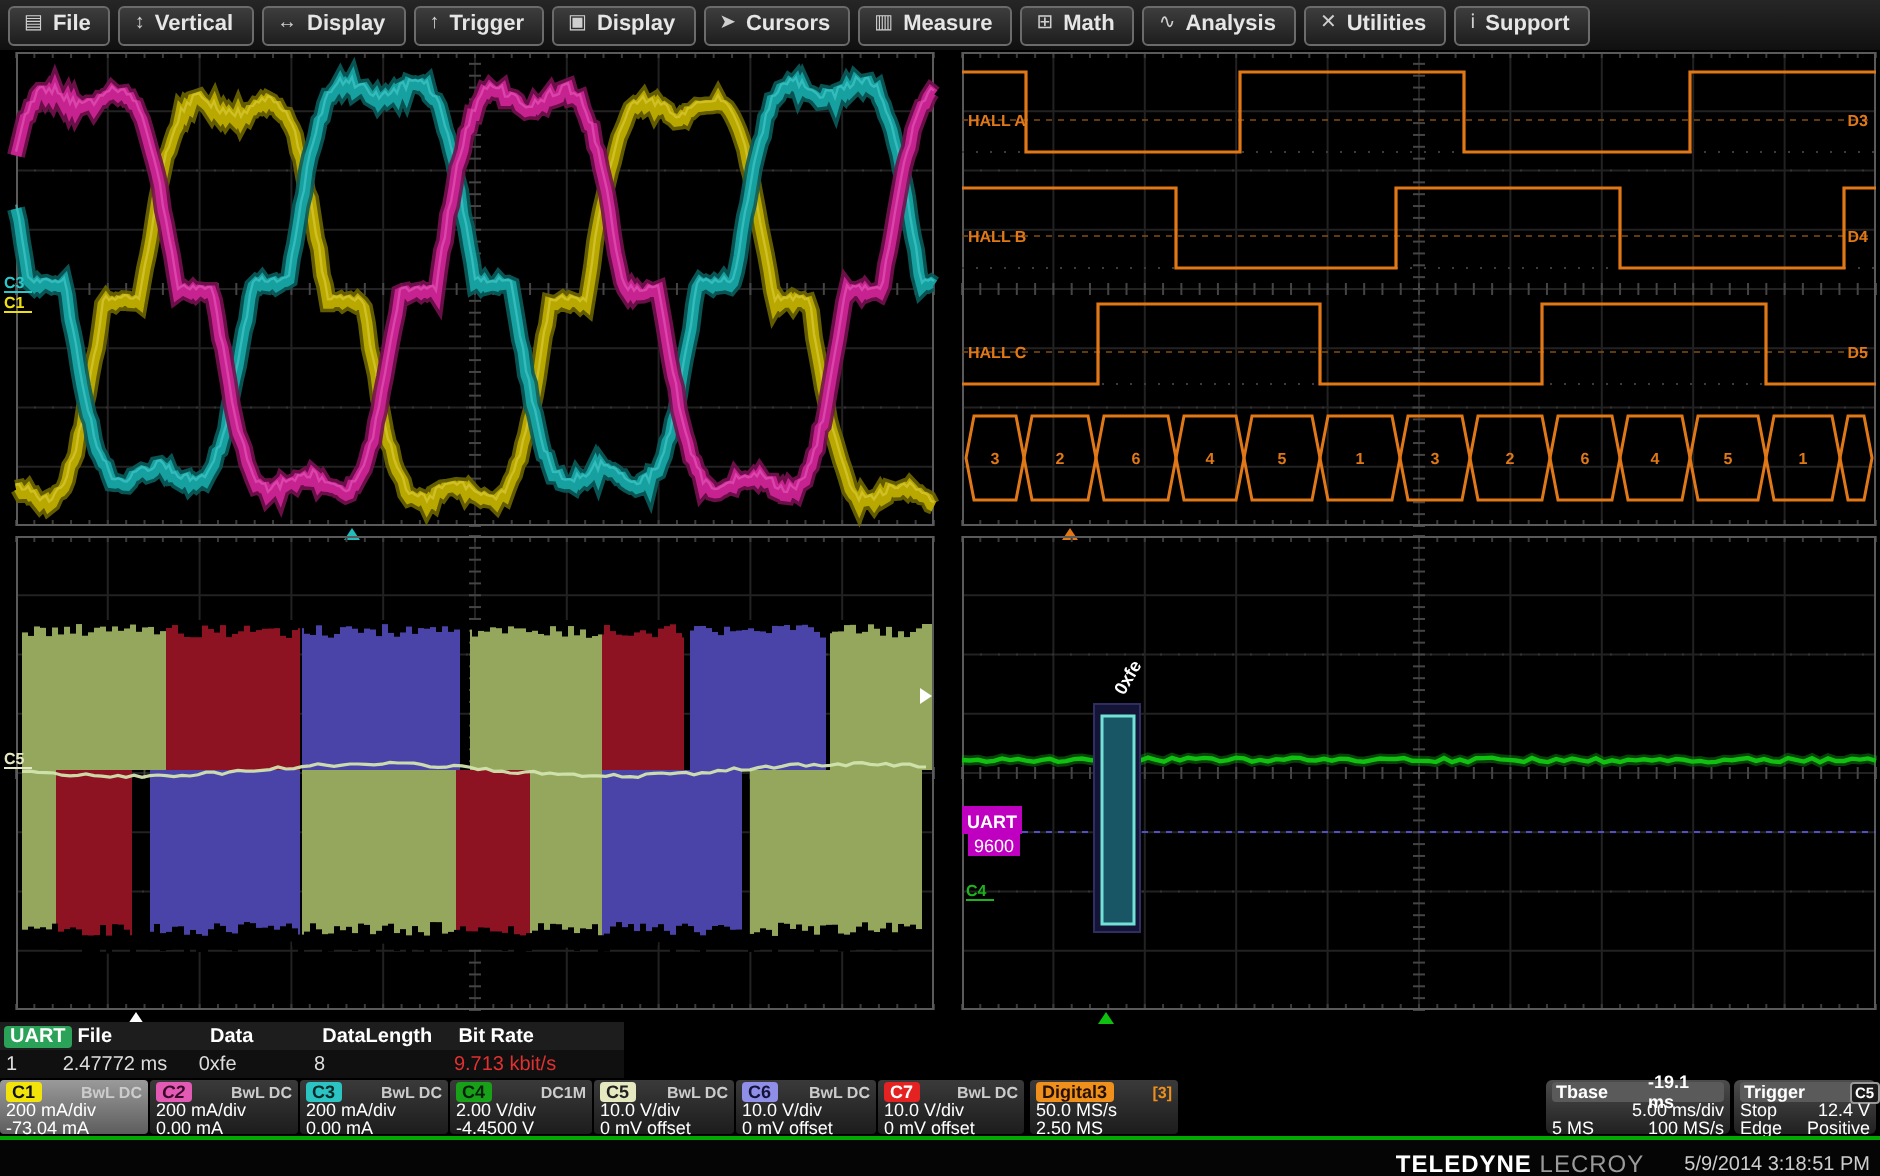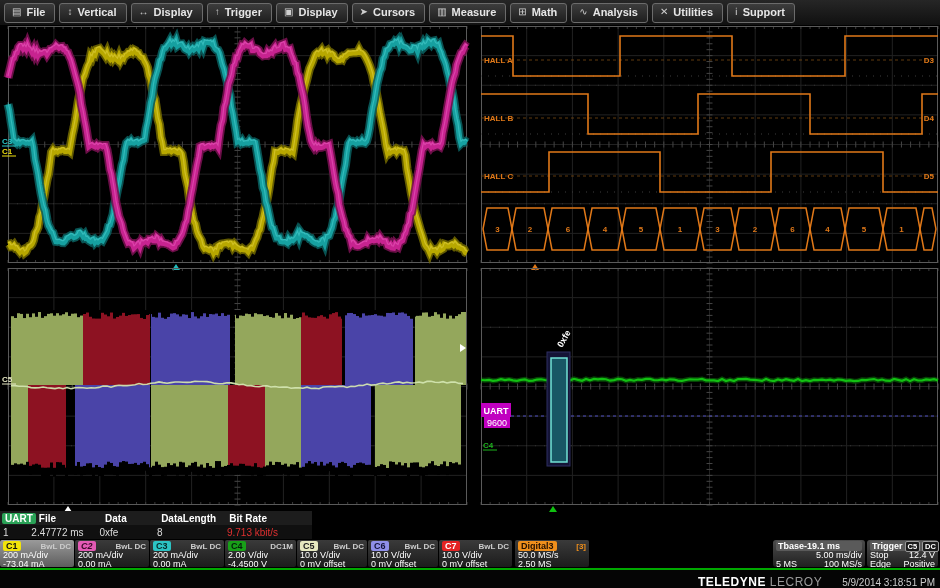--- a/index.html
+++ b/index.html
@@ -26,21 +26,21 @@
   #chanbar{position:absolute;left:0;top:540px;width:940px;height:28px;background:#000;z-index:5;}
   .chbox{position:absolute;top:0;height:27px;background:linear-gradient(#3a3a3a,#1c1c1c);
          border-radius:2px;font-size:9px;color:#eee;cursor:pointer;box-sizing:border-box;padding:1px 3px;}
   .chbox.sel{background:linear-gradient(#9a9a9a,#5d5d5d);}
   .chtop{display:flex;justify-content:space-between;align-items:center;height:10px;}
   .chbadge{border-radius:2px;font-weight:bold;font-size:9px;padding:0 3px;line-height:10px;}
   .chcoup{font-size:8px;color:#ccc;font-weight:bold;}
   .chl2,.chl3{font-size:9px;line-height:8.5px;color:#fff;}
   .tbox{position:absolute;top:0;height:27px;background:linear-gradient(#4c4c4c,#202020);
         border-radius:3px;font-size:9px;box-sizing:border-box;padding:1px 3px;cursor:pointer;}
-  .tbox-h{display:flex;font-weight:bold;color:#fff;font-size:9px;height:10px;align-items:center;}
+  .tbox-h{display:flex;justify-content:space-between;font-weight:bold;color:#fff;font-size:9px;height:10px;align-items:center;gap:20px;}
   .tline{display:flex;justify-content:space-between;font-size:9px;line-height:8.5px;color:#fff;}
   .minibadge{background:#1a1a1a;border:1px solid #999;border-radius:2px;font-size:7.5px;
              padding:0 2px;color:#fff;margin-left:2px;font-weight:bold;}
   
   #greenline{position:absolute;left:0;top:568px;width:940px;height:2px;background:#00a800;z-index:5;}
   #statusbar{position:absolute;left:0;top:570px;width:940px;height:18px;background:#050505;z-index:5;
              display:flex;justify-content:flex-end;align-items:center;padding:12px 5px;box-sizing:border-box;gap:20px;}
   #brand{font-size:12px;letter-spacing:.5px;color:#fff;font-weight:bold;}
   #brand .lite{color:#9a9a9a;font-weight:normal;}
   #clock{font-size:10px;color:#ccc;}

